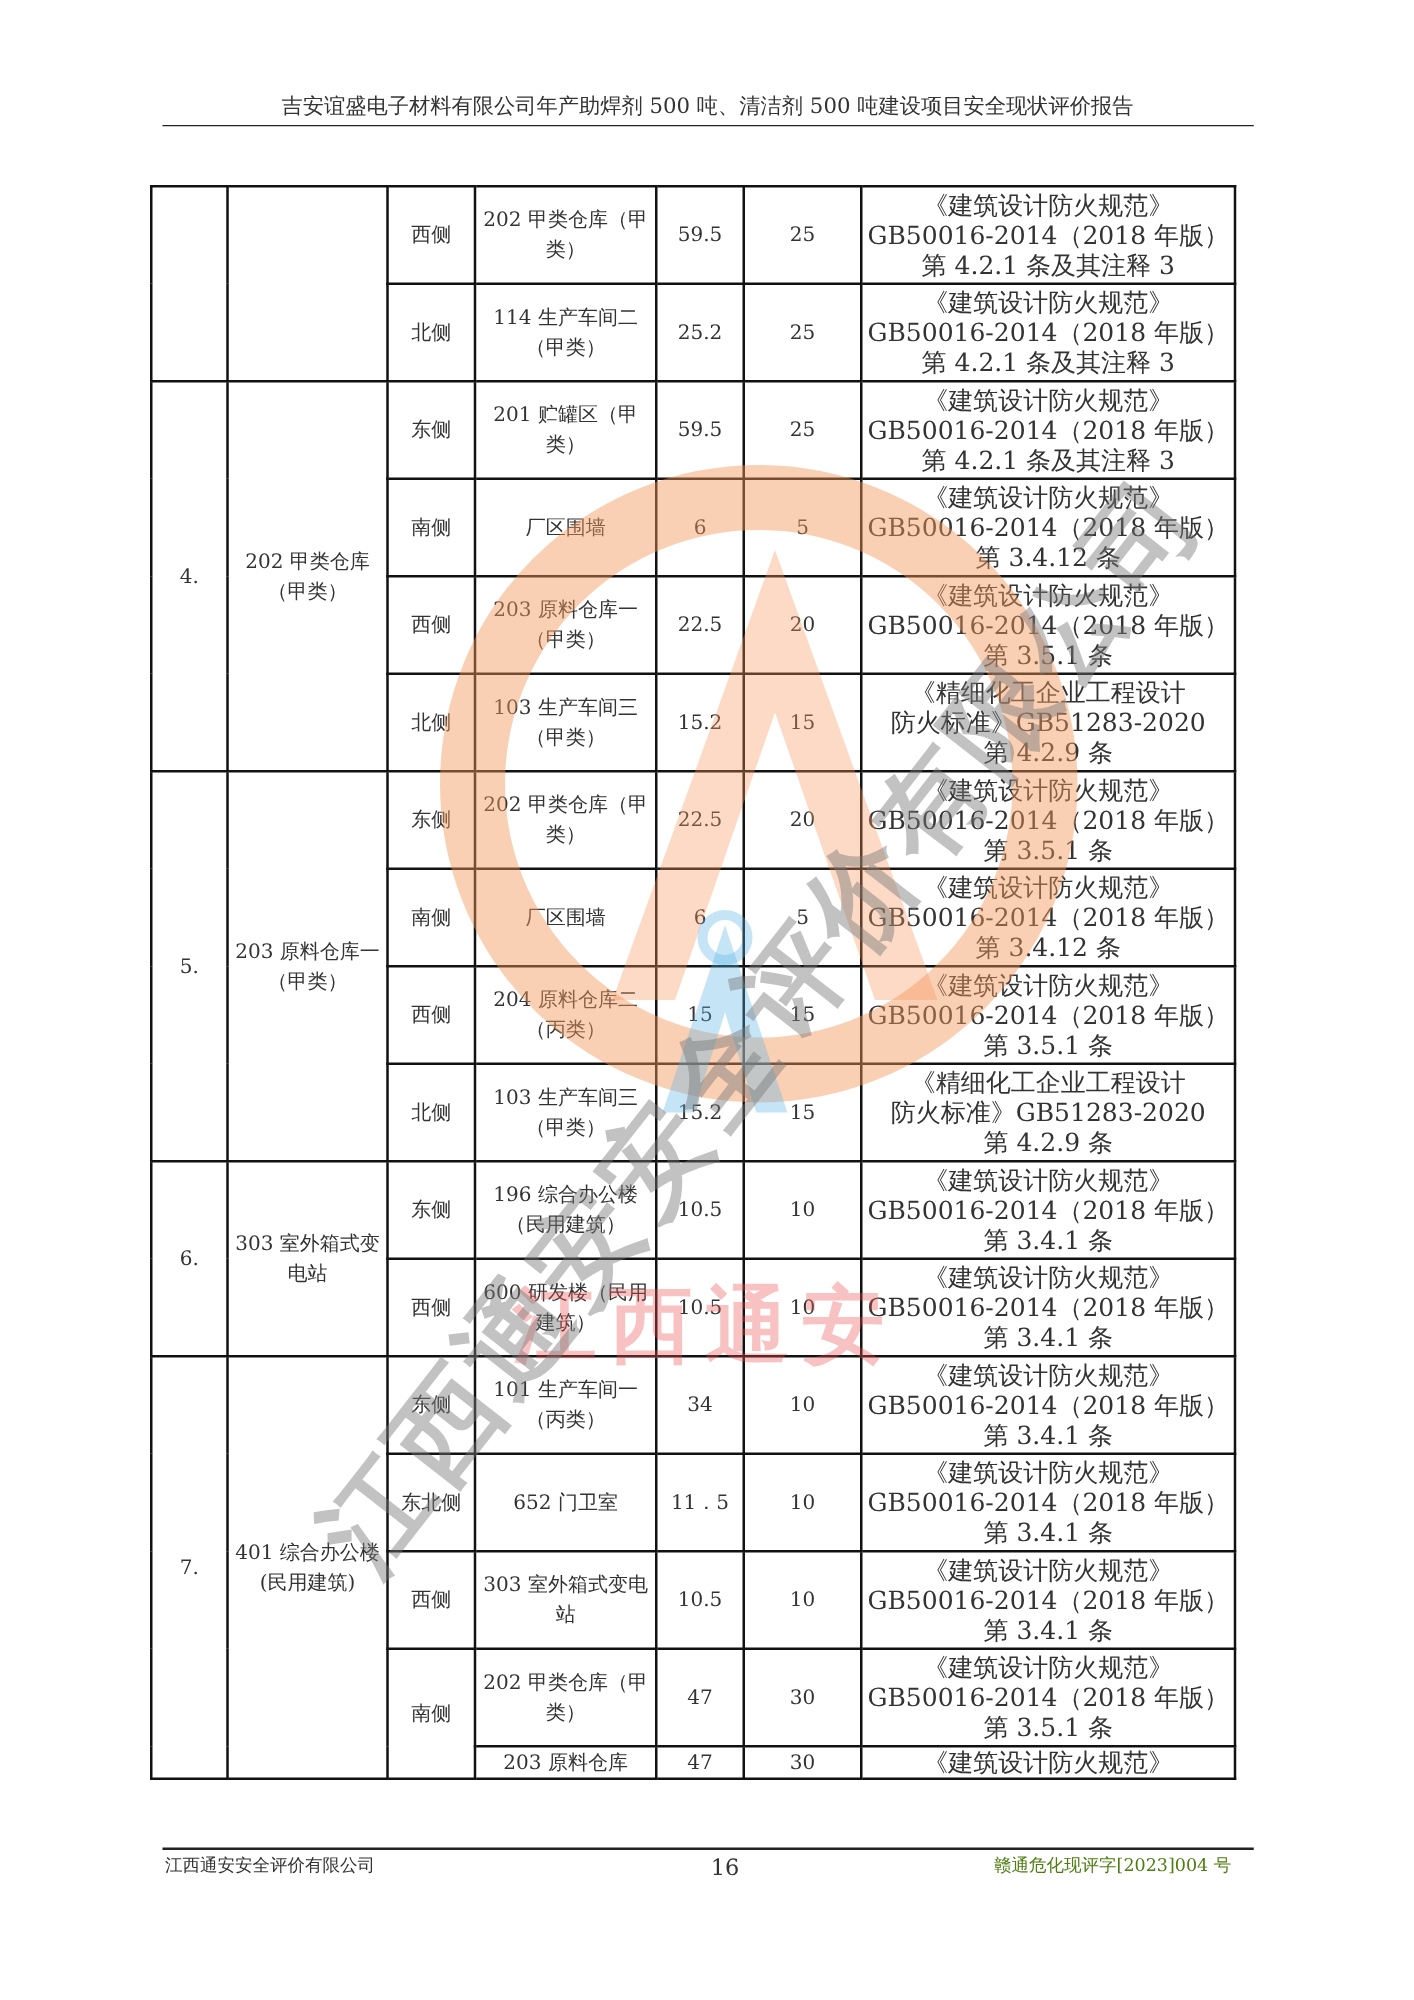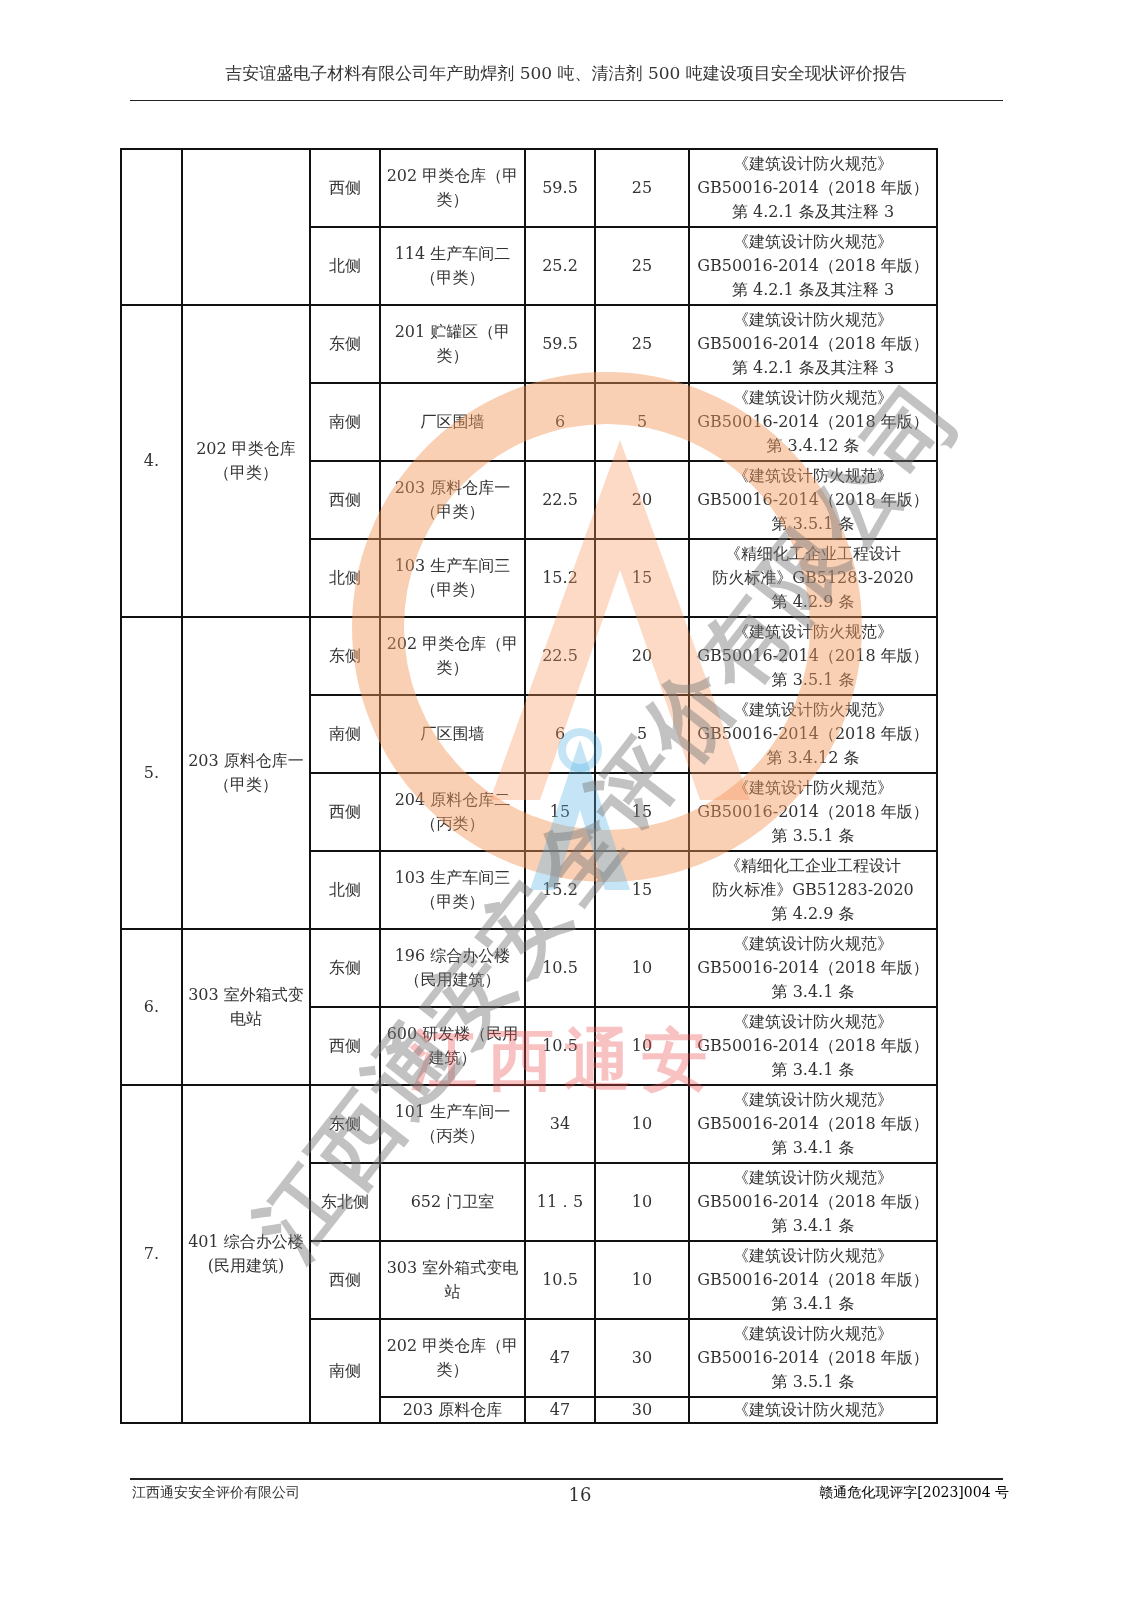--- a/index.html
+++ b/index.html
@@ -1,37 +1,37 @@
 <!DOCTYPE html>
 <html><head>
 <meta charset="utf-8">
 <style>
   html, body { margin: 0; padding: 0; background: #ffffff; }
   body { width: 1131px; height: 1600px; position: relative; overflow: hidden;
          font-family: "DejaVu Serif", "Liberation Serif", serif; color: #222; }
-  .header-title { position: absolute; left: 130px; top: 62px; width: 872px; text-align: center;
+  .header-title { position: absolute; left: 130px; top: 73px; width: 872px; text-align: center;
                   font-size: 17px; letter-spacing: 0px; color: #333; }
   .header-rule { position: absolute; left: 130px; top: 100px; width: 873px; height: 1px; background: #222; }
   .footer-rule { position: absolute; left: 130px; top: 1505px; width: 873px; height: 1.5px; background: #222; }
   .footer-left { position: absolute; left: 132px; top: 1480px; font-size: 14px; color: #333; }
   .footer-center { position: absolute; left: 540px; top: 1480px; width: 80px; text-align: center; font-size: 18px; color: #333; }
-  .footer-right { position: absolute; right: 122px; top: 1480px; font-size: 14px; color: #000000; }
+  .footer-right { position: absolute; right: 146px; top: 1480px; font-size: 14px; color: #4d7c0f; }
   
   .footer-left, .footer-center, .footer-right { top: 1482px; }
 
   table.main { position: absolute; left: 120px; top: 148px; border-collapse: collapse;
                border: 2.5px solid #111; font-size: 16px; table-layout: fixed; }
   table.main td { border: 2.5px solid #111; text-align: center; vertical-align: middle;
                   padding: 0 4px; line-height: 24px; color: #333; }
   col.c1 { width: 61px; } col.c2 { width: 128px; } col.c3 { width: 70px; }
   col.c4 { width: 145px; } col.c5 { width: 70px; } col.c6 { width: 94px; } col.c7 { width: 248px; }
   tr.r { height: 78px; }
   tr.r-last { height: 16px; }
   td.idx { text-align: left; padding-left: 12px; }
-  td.std { font-size: 16px; white-space: nowrap; }
+  td.std { font-size: 20px; white-space: nowrap; }
 
   .wm { position: absolute; pointer-events: none; }
   .wm-ring { left: 352px; top: 372px; width: 510px; height: 510px; border-radius: 50%;
              border: 52px solid rgba(245, 150, 90, 0.45); box-sizing: border-box; }
   .wm-a { left: 470px; top: 430px; width: 300px; height: 380px; }
   .wm-blue { left: 520px; top: 720px; width: 120px; height: 180px; }
   .wm-red { left: 410px; top: 1015px; font-size: 67px; font-weight: bold; letter-spacing: 10px;
             color: rgba(235, 80, 80, 0.35); font-family: "DejaVu Sans", sans-serif; }
   .wm-diag { left: 150px; top: 750px; font-size: 86px; font-weight: bold; color: rgba(120,120,120,0.45);
              font-family: "DejaVu Sans", sans-serif; transform: rotate(-52deg); transform-origin: left top;

